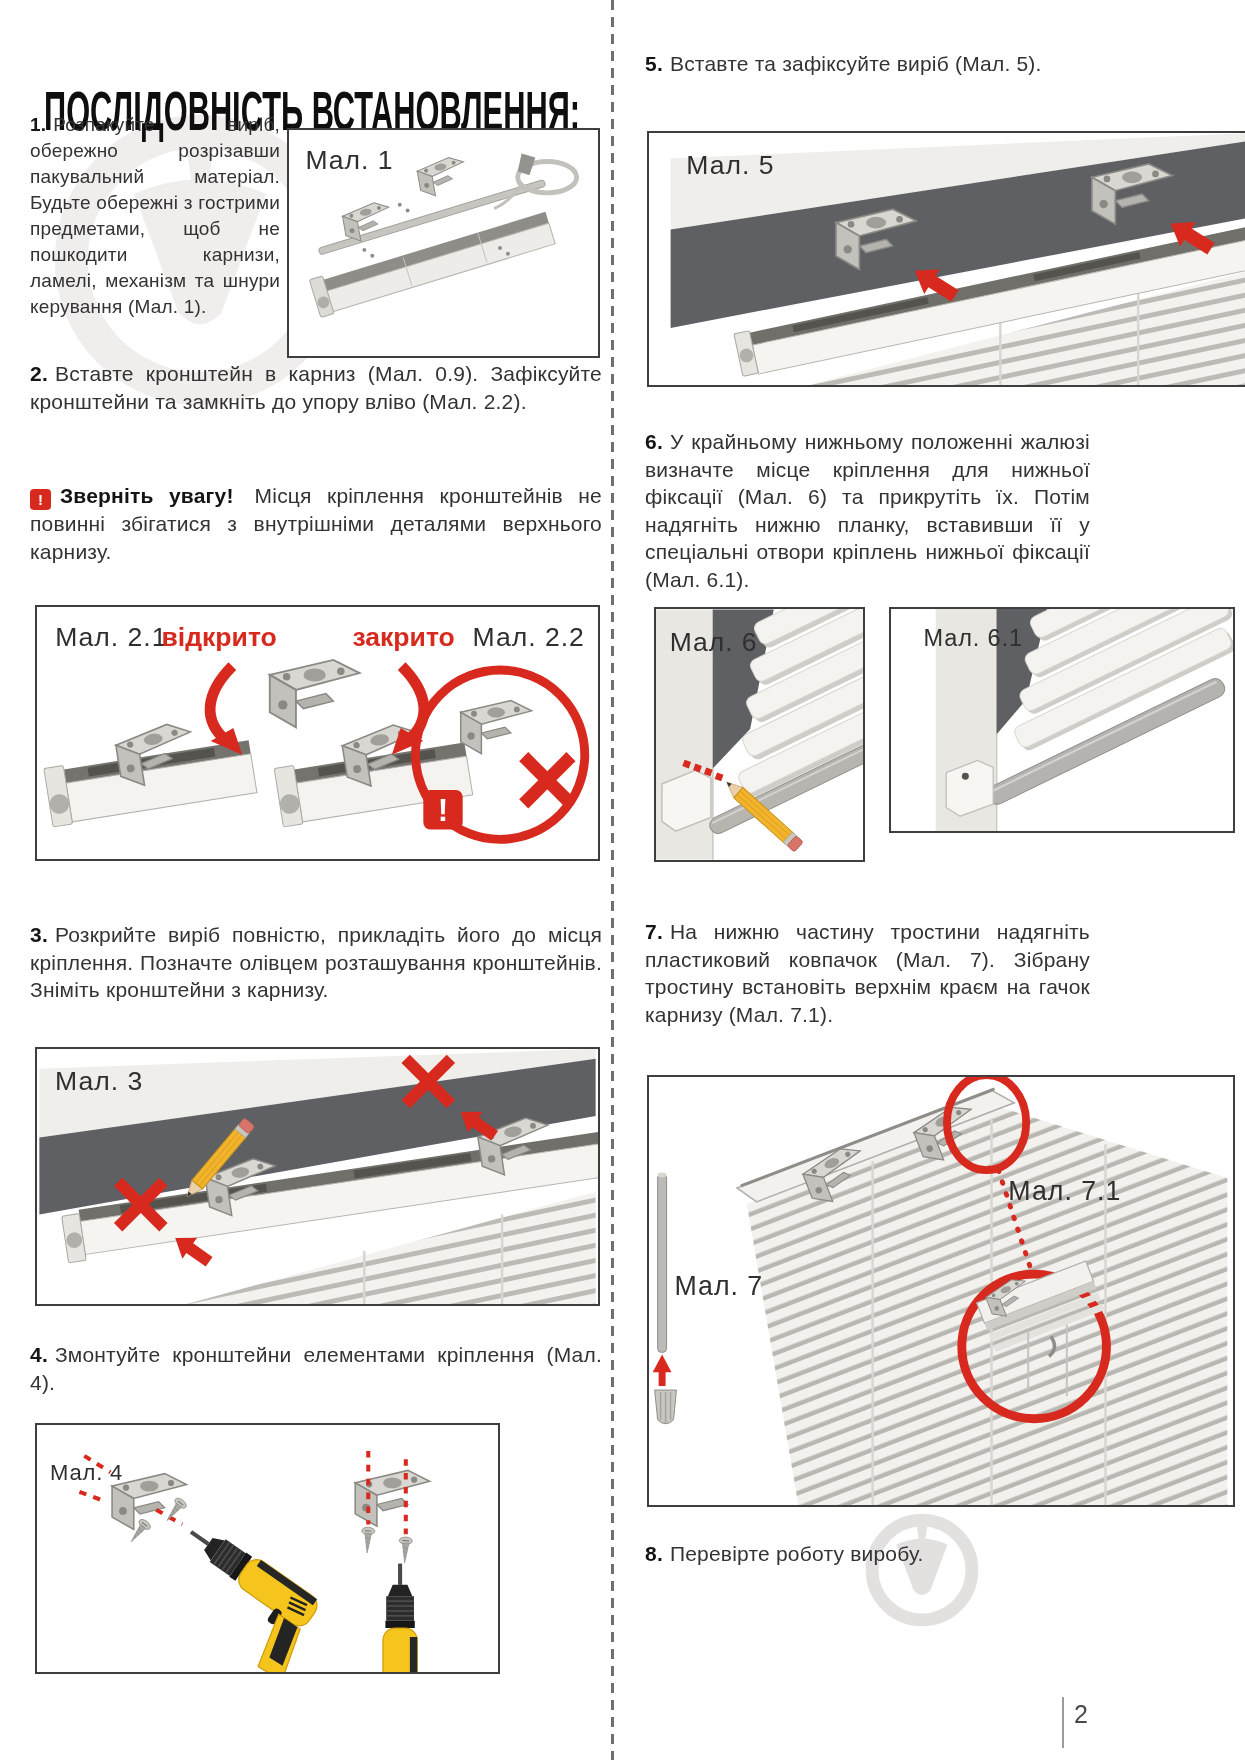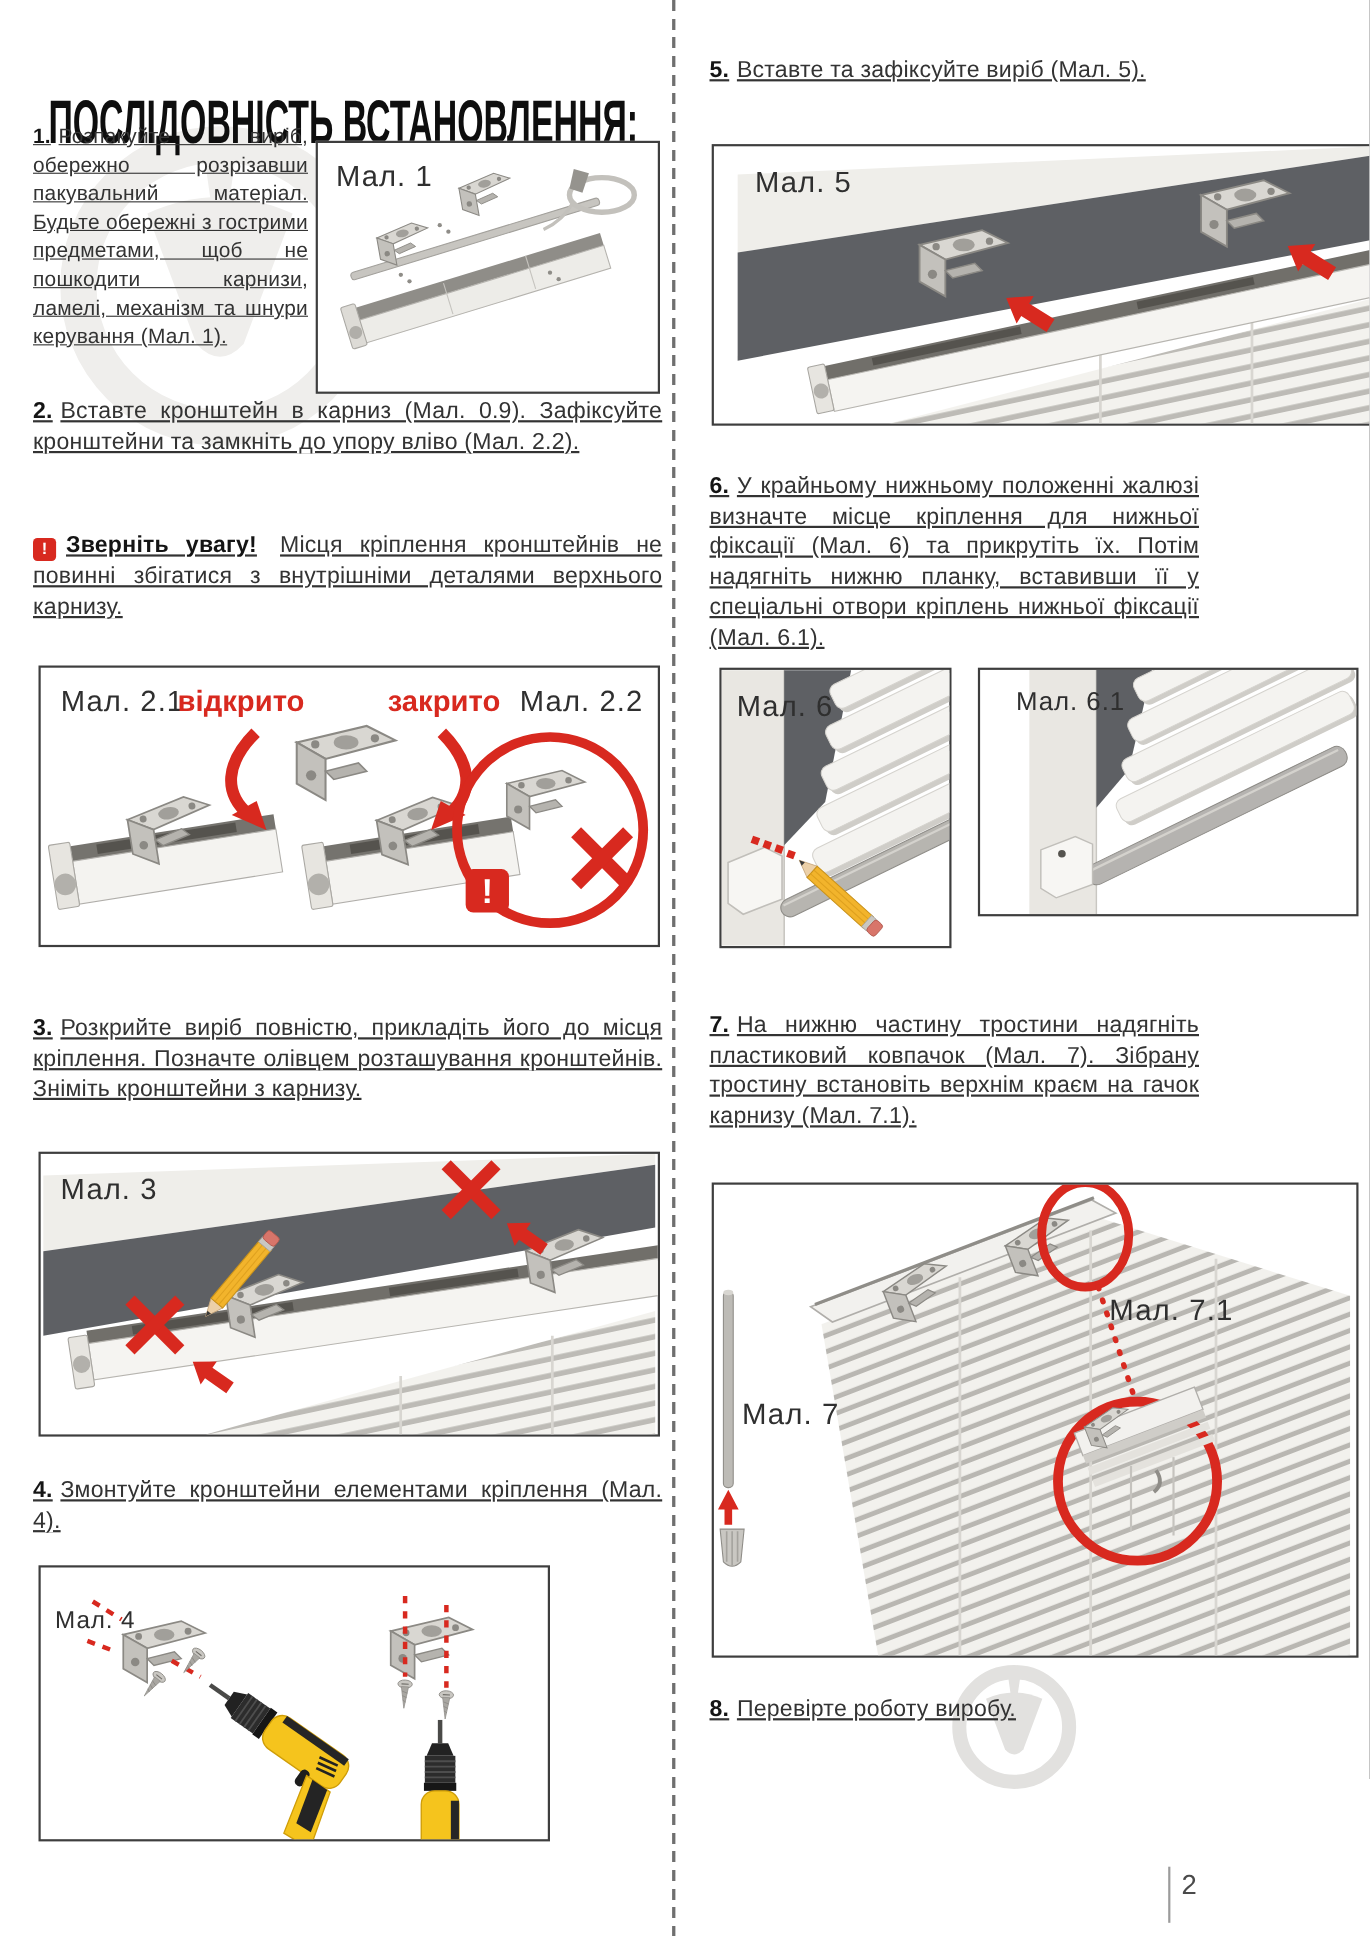--- a/index.html
+++ b/index.html
@@ -1,21 +1,21 @@
 <!DOCTYPE html>
 <html><head>
 <meta charset="utf-8">
 <style>
   html,body{margin:0;padding:0;background:#9a9a9a;}
   .page{position:relative;width:1245px;height:1760px;background:#ffffff;margin:0 auto;
         font-family:"Liberation Sans",sans-serif;color:#2f2f2f;overflow:hidden;}
   .title{position:absolute;left:44px;top:40px;font-size:56px;font-weight:bold;color:#0e0e0e;
          white-space:nowrap;transform:scaleX(.55);transform-origin:0 0;z-index:2;}
   .step{position:absolute;margin:0;text-align:justify;font-size:21px;line-height:27.5px;
-        letter-spacing:.2px;color:#333;z-index:2;text-decoration:underline;}
+        letter-spacing:.2px;color:#333;z-index:2;}
   .step .num{font-weight:bold;color:#151515;margin-right:7px;}
   .step--narrow{font-size:19px;line-height:26px;}
   .warn-ico{display:inline-block;width:21px;height:21px;background:#d8291f;border-radius:4px;
             color:#fff;font-weight:bold;text-align:center;line-height:21px;font-size:15px;
             vertical-align:-2px;margin-right:9px;}
   .warn-title{font-weight:bold;color:#141414;margin-right:21px;}
   .figbox{position:absolute;border:2px solid #3e3e3e;background:#fff;z-index:2;box-sizing:border-box;}
   .figbox svg{display:block;width:100%;height:100%;}
   .figlabel{font-size:27px;fill:#2f2f2f;letter-spacing:1px;font-family:"Liberation Sans",sans-serif;}
   .figlabel-red{font-size:27px;font-weight:bold;fill:#d8291f;font-family:"Liberation Sans",sans-serif;}

